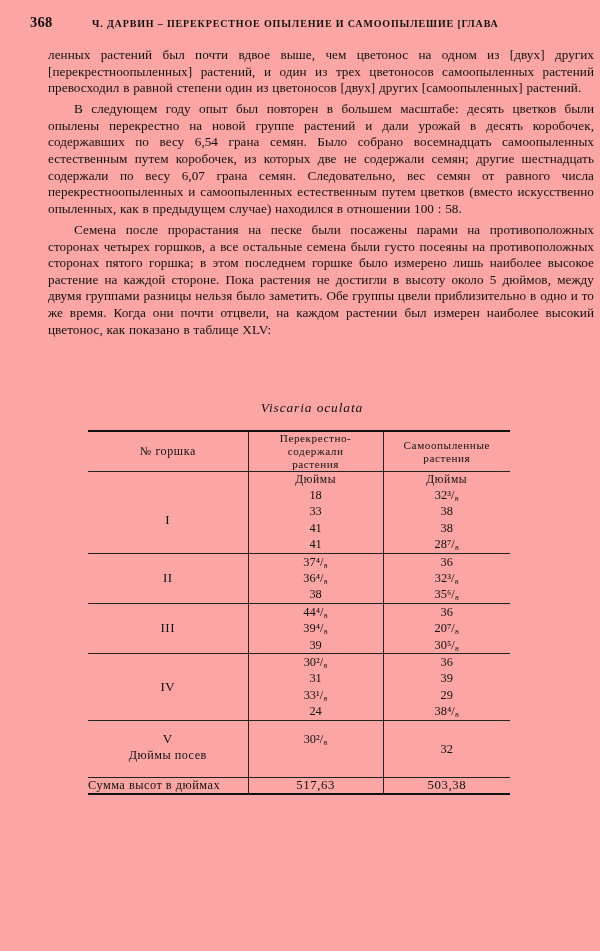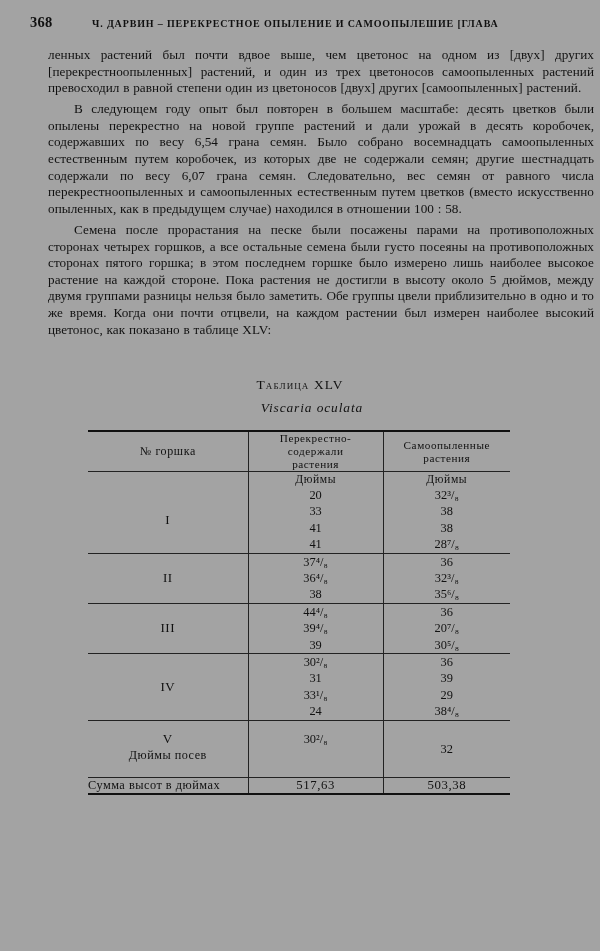--- a/index.html
+++ b/index.html
@@ -13,21 +13,21 @@
     position: relative;
     font-family: "Liberation Serif", "DejaVu Serif", serif;
     color: #111111;
     overflow: hidden;
   }
   .page {
     position: absolute;
     left: 0; top: 0;
     width: 600px;
     height: 951px;
-    background: #a3a3a3;
+    background: #fca5a5;
   }
   
   .running-head {
     position: absolute;
     left: 30px;
     top: 14px;
     width: 545px;
     display: flex;
     align-items: baseline;
   }
@@ -154,23 +154,20 @@
     <span class="folio">368</span>
     <span class="head-title">Ч. ДАРВИН – ПЕРЕКРЕСТНОЕ ОПЫЛЕНИЕ И САМООПЫЛЕШИЕ  [ГЛАВА</span>
   </div>
 
   <div class="body-col">
     <p class="para">ленных растений был почти вдвое выше, чем цветонос на одном из [двух] других [перекрестноопыленных] растений, и один из трех цветоносов самоопыленных растений превосходил в равной  степени один из цветоносов [двух] других [самоопыленных] растений.</p>
     <p class="para indent gap">В следующем году опыт был повторен в большем масштабе: десять цветков были опылены перекрестно на новой группе растений и дали урожай в  десять коробочек, содержавших по весу 6,54 грана семян. Было  собрано восемнадцать самоопыленных естественным путем коробочек, из которых две не содержали семян; другие шестнадцать содержали по весу 6,07 грана семян. Следовательно, вес семян от равного числа перекрестноопыленных и самоопыленных естественным путем цветков (вместо искусственно опыленных, как в предыдущем случае) находился в отношении  100 : 58.</p>
     <p class="para indent gap">Семена после прорастания на песке были посажены парами на противоположных сторонах четырех горшков, а все остальные семена были густо посеяны на противоположных сторонах пятого горшка; в этом последнем горшке было измерено лишь наиболее высокое растение на каждой стороне. Пока растения не достигли в высоту около 5 дюймов, между двумя группами разницы нельзя было заметить. Обе группы цвели приблизительно в одно и то же время. Когда они почти отцвели, на каждом растении был измерен наиболее высокий цветонос, как показано в таблице XLV:</p>
   </div>
 
-  <div class="table-caption">
-    <span class="tbl-word">Таблица</span><span>&nbsp;</span><span>XLV</span>
-  </div>
   <div class="table-subcaption">Viscaria oculata</div>
 
   <div class="tbl-wrap">
     <table class="data">
       <tbody>
 
         <tr class="rule-top">
           <td class="c-pot hdr-cell hdr-pot">№ горшка</td>
           <td class="c-cross hdr-cell">
             <div>Перекрестно-</div>
@@ -185,21 +182,21 @@
 
         <tr class="rule-thin">
           <td class="c-pot">&nbsp;</td>
           <td class="c-cross units">Дюймы</td>
           <td class="c-self units">Дюймы</td>
         </tr>
 
         <tr>
           <td class="c-pot roman cellpad-first">I</td>
           <td class="c-cross vlist cellpad-first">
-            <div>20</div>
+            <div>18</div>
             <div>33</div>
             <div>41</div>
             <div>41</div>
           </td>
           <td class="c-self vlist cellpad-first">
             <div>32³/₈</div>
             <div>38</div>
             <div>38</div>
             <div>28⁷/₈</div>
           </td>

